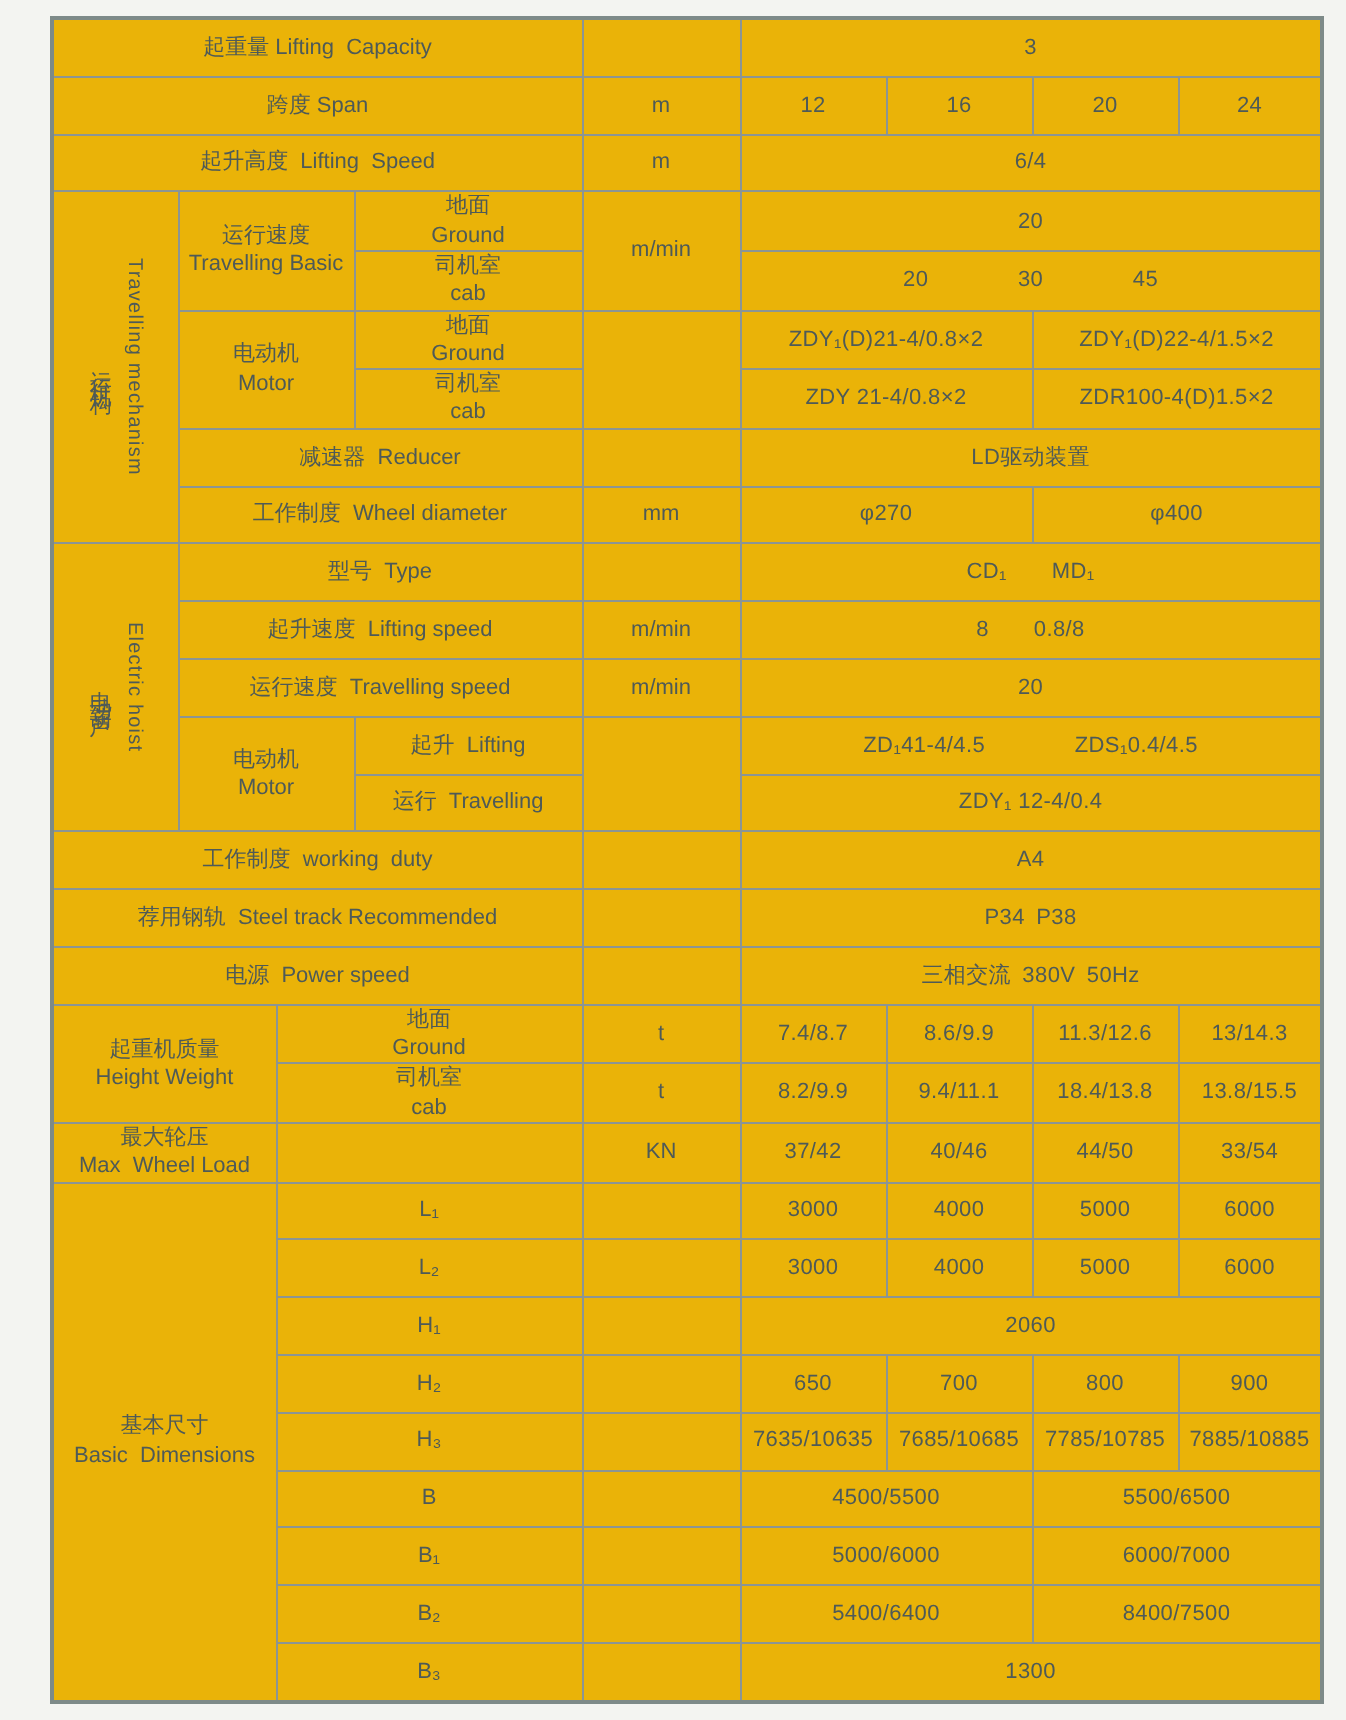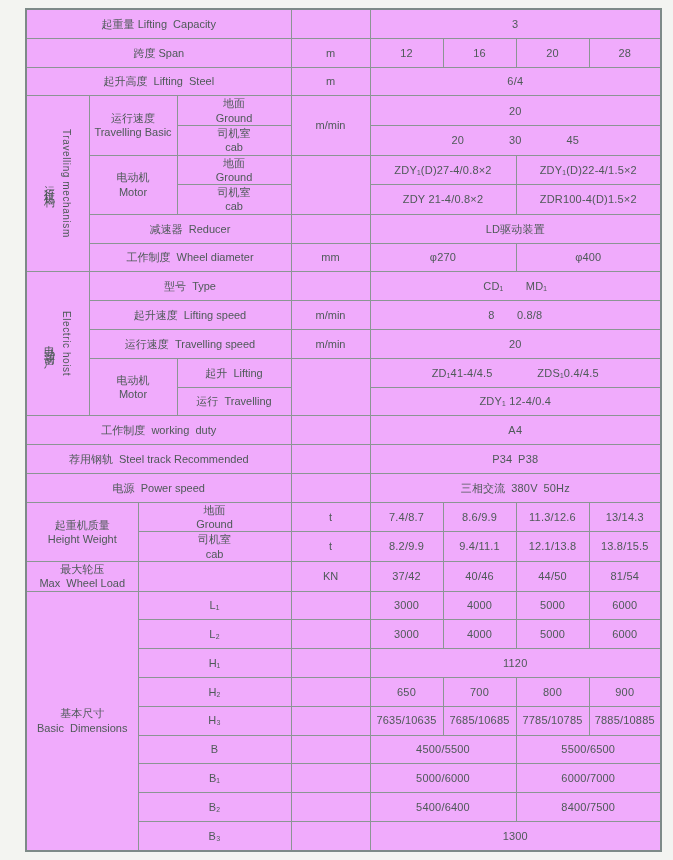--- a/index.html
+++ b/index.html
@@ -4,21 +4,21 @@
 <style>
   html,body{margin:0;padding:0;}
   body{
     width:673px;height:860px;box-sizing:border-box;
     background:#f3f4f1;
     padding:8px 0 0 25px;
     font-family:"Liberation Sans","DejaVu Sans",sans-serif;
   }
   table.spec{
     border-collapse:collapse;table-layout:fixed;
-    width:635px;border:2px solid #7d8a88;background:#f0abfc;
+    width:635px;border:2px solid #7d8a88;background:#eab308;
   }
   td{
     border:1px solid #8b9594;
     height:27.8px;
     text-align:center;vertical-align:middle;
     font-size:11px;line-height:1.3;color:#4e5a58;
     white-space:pre-wrap;padding:0 2px;overflow:hidden;
   }
   td.lbl{font-size:11px;}
   td.unit{font-size:11px;}
@@ -49,25 +49,25 @@
     <td class="unit"></td>
     <td class="val" colspan="4">3</td>
   </tr>
 
   <tr>
     <td class="lbl" colspan="4">跨度 Span</td>
     <td class="unit">m</td>
     <td class="val">12</td>
     <td class="val">16</td>
     <td class="val">20</td>
-    <td class="val">28</td>
-  </tr>
-
-  <tr>
-    <td class="lbl" colspan="4">起升高度  Lifting  Steel</td>
+    <td class="val">24</td>
+  </tr>
+
+  <tr>
+    <td class="lbl" colspan="4">起升高度  Lifting  Speed</td>
     <td class="unit">m</td>
     <td class="val" colspan="4">6/4</td>
   </tr>
 
   <tr>
     <td rowspan="6">
       <div class="vwrap">
         <span class="vcjk">运行机构</span>
         <span class="ven">Travelling mechanism</span>
       </div>
@@ -85,21 +85,21 @@
 cab</td>
     <td class="val" colspan="4">20    30    45</td>
   </tr>
 
   <tr>
     <td class="lbl" colspan="2" rowspan="2">电动机
 Motor</td>
     <td class="lbl">地面
 Ground</td>
     <td class="unit" rowspan="2"></td>
-    <td class="val" colspan="2">ZDY₁(D)27-4/0.8×2</td>
+    <td class="val" colspan="2">ZDY₁(D)21-4/0.8×2</td>
     <td class="val" colspan="2">ZDY₁(D)22-4/1.5×2</td>
   </tr>
 
   <tr>
     <td class="lbl">司机室
 cab</td>
     <td class="val" colspan="2">ZDY 21-4/0.8×2</td>
     <td class="val" colspan="2">ZDR100-4(D)1.5×2</td>
   </tr>
 
@@ -182,33 +182,33 @@
     <td class="val">11.3/12.6</td>
     <td class="val">13/14.3</td>
   </tr>
 
   <tr>
     <td class="lbl" colspan="2">司机室
 cab</td>
     <td class="unit">t</td>
     <td class="val">8.2/9.9</td>
     <td class="val">9.4/11.1</td>
-    <td class="val">12.1/13.8</td>
+    <td class="val">18.4/13.8</td>
     <td class="val">13.8/15.5</td>
   </tr>
 
   <tr>
     <td class="lbl" colspan="2">最大轮压
 Max  Wheel Load</td>
     <td colspan="2"></td>
     <td class="unit">KN</td>
     <td class="val">37/42</td>
     <td class="val">40/46</td>
     <td class="val">44/50</td>
-    <td class="val">81/54</td>
+    <td class="val">33/54</td>
   </tr>
 
   <tr>
     <td class="lbl" colspan="2" rowspan="9">基本尺寸
 Basic  Dimensions</td>
     <td class="lbl" colspan="2">L₁</td>
     <td class="unit"></td>
     <td class="val">3000</td>
     <td class="val">4000</td>
     <td class="val">5000</td>
@@ -220,21 +220,21 @@
     <td class="unit"></td>
     <td class="val">3000</td>
     <td class="val">4000</td>
     <td class="val">5000</td>
     <td class="val">6000</td>
   </tr>
 
   <tr>
     <td class="lbl" colspan="2">H₁</td>
     <td class="unit"></td>
-    <td class="val" colspan="4">1120</td>
+    <td class="val" colspan="4">2060</td>
   </tr>
 
   <tr>
     <td class="lbl" colspan="2">H₂</td>
     <td class="unit"></td>
     <td class="val">650</td>
     <td class="val">700</td>
     <td class="val">800</td>
     <td class="val">900</td>
   </tr>

